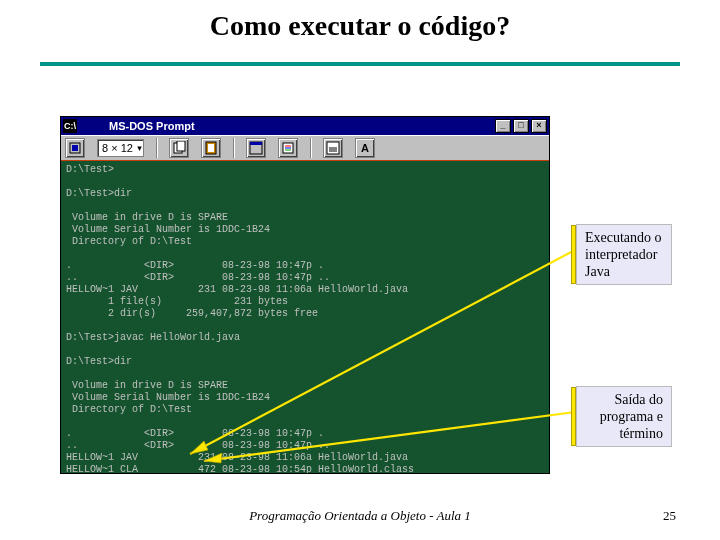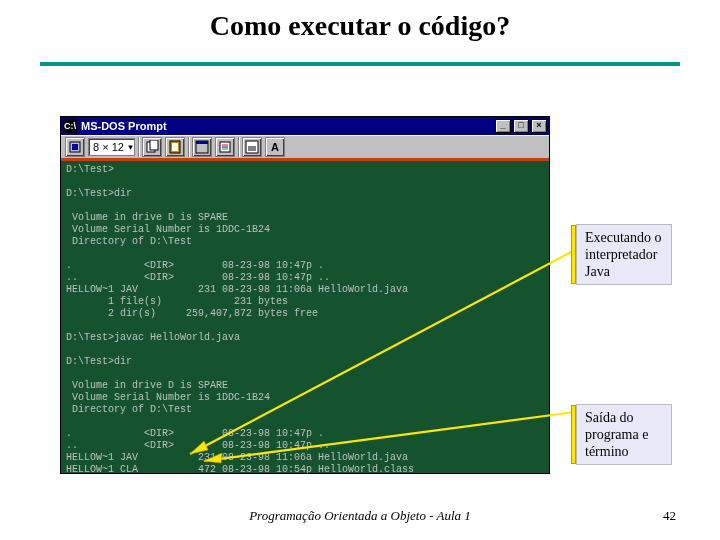--- a/index.html
+++ b/index.html
@@ -44,41 +44,41 @@
     font-size: 11px;
     font-weight: bold;
   }
   .titlebar .tb-icon {
     width: 14px; height: 14px;
     background: #000;
     margin-right: 4px;
     display: flex; align-items:center; justify-content:center;
     color:#fff; font-size:9px;
   }
-  .titlebar .tb-title { flex: 1; }
+  .titlebar .tb-title { flex: 1; margin-left: 28px; }
   .tb-btns { display: flex; gap: 2px; }
   .tb-btn {
     width: 16px; height: 14px;
     background: #c0c0c0;
     border: 1px solid #000;
     box-shadow: inset 1px 1px 0 #fff, inset -1px -1px 0 #808080;
     font-family: Tahoma, sans-serif;
     font-size: 9px;
     line-height: 11px;
     text-align: center;
     color: #000;
   }
   .toolbar {
     height: 26px;
     background: #c0c0c0;
     border-top: 1px solid #fff;
-    border-bottom: 3px solid #c2410c;
+    border-bottom: 1px solid #c2410c;
     display: flex;
     align-items: center;
-    gap: 3px;
+    gap: 12px;
     padding: 0 4px;
     font-family: Tahoma, sans-serif;
     font-size: 11px;
   }
   .tool-btn {
     min-width: 20px; height: 20px;
     border: 1px solid #808080;
     box-shadow: inset 1px 1px 0 #fff, inset -1px -1px 0 #404040;
     background: #c0c0c0;
     display:flex; align-items:center; justify-content:center;
@@ -122,21 +122,21 @@
     min-width: 96px;
   }
   .callout-bar {
     position:absolute;
     left:-6px; top:0; bottom:0;
     width:5px;
     background:#ffe600;
     border:1px solid #b0a000;
   }
   .callout1 { left: 576px; top: 224px; }
-  .callout2 { left: 576px; top: 404px; }
+  .callout2 { left: 576px; top: 386px; text-align: right; }
   .arrow {
     position:absolute;
     pointer-events:none;
   }
   .arrow line { stroke:#ffe600; stroke-width:2.2; }
   .arrow polygon { fill:#ffe600; stroke:#b0a000; stroke-width:0.6; }
   .footer {
     position:absolute;
     bottom: 16px;
     width: 100%;
@@ -267,13 +267,13 @@
 </div>
 
 <div class="callout callout2">
   <div class="callout-bar"></div>
   <span style="white-space:pre-line;">Saída do
 programa e
 término</span>
 </div>
 
 <div class="footer">Programação Orientada a Objeto - Aula 1</div>
-<div class="pagenum">42</div>
+<div class="pagenum">25</div>
 
 </body></html>

